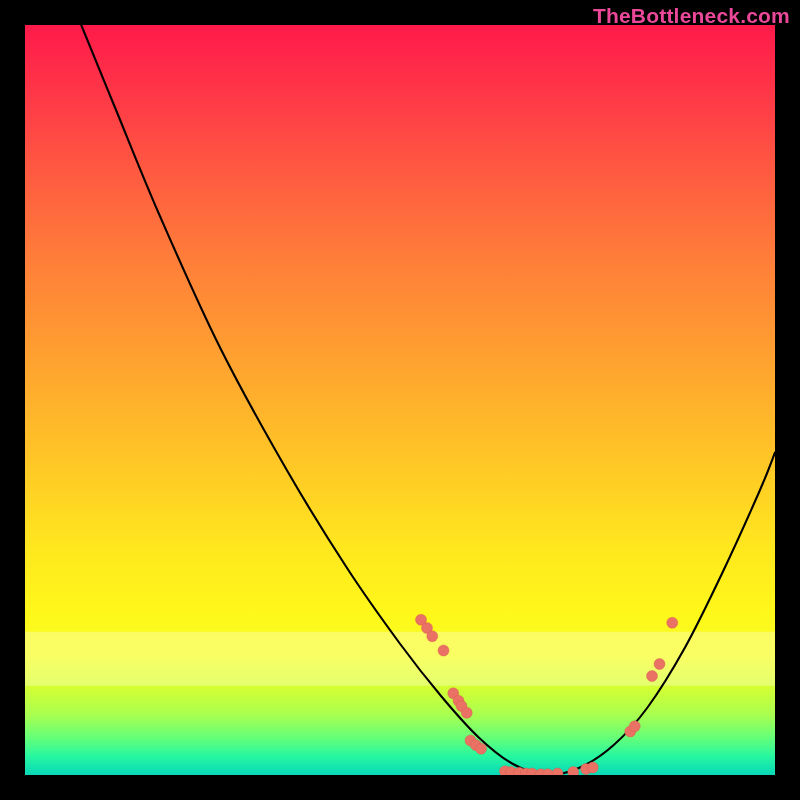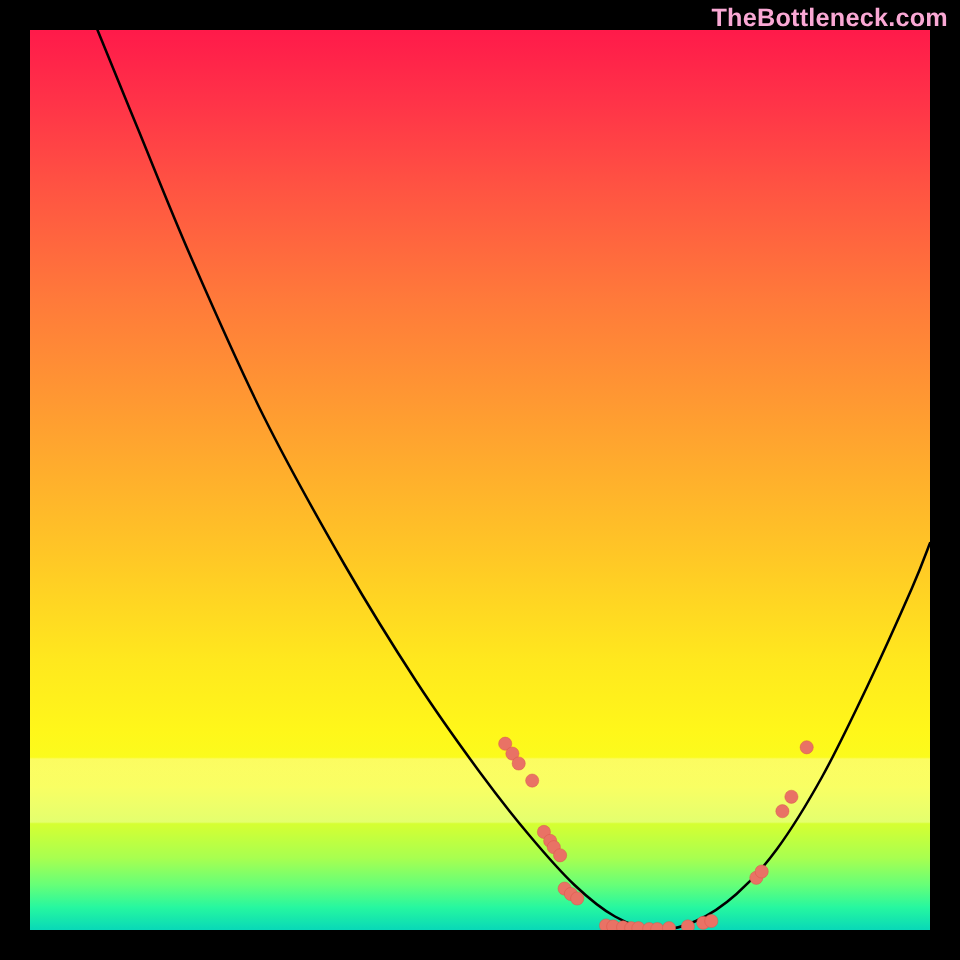--- a/index.html
+++ b/index.html
@@ -10,21 +10,21 @@
     height: 800px;
     background: #000;
   }
   .watermark {
     position: absolute;
     top: 4px;
     right: 10px;
     font-family: Arial, sans-serif;
     font-size: 21px;
     font-weight: bold;
-    color: #f9a8d4;
+    color: #ec4899;
     letter-spacing: 0.2px;
   }
   .plot {
     position: absolute;
     left: 25px;
     top: 25px;
     width: 750px;
     height: 750px;
     overflow: hidden;
   }

